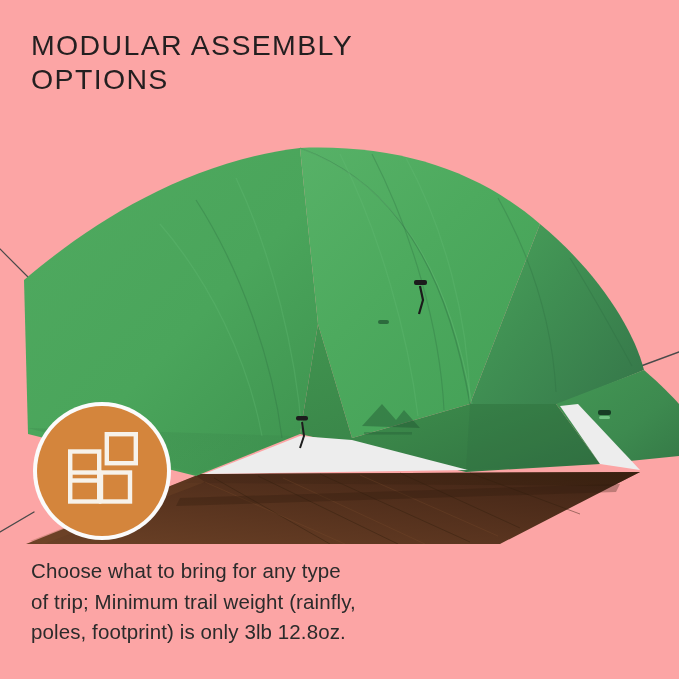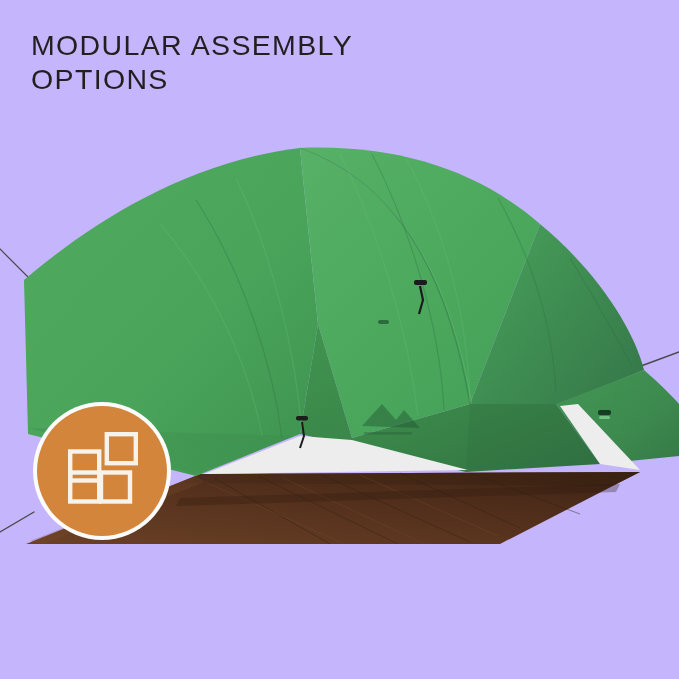--- a/index.html
+++ b/index.html
@@ -10,21 +10,21 @@
     width: 679px;
     height: 679px;
     font-family: "Liberation Sans", sans-serif;
     background: #ededed;
     overflow: hidden;
   }
   #page {
     position: relative;
     width: 679px;
     height: 679px;
-    background: #c4b5fd;
+    background: #fca5a5;
   }
 
   
   .heading {
     position: absolute;
     left: 31px;
     top: 28px;
     width: 520px;
     font-size: 28.5px;
     line-height: 34px;
@@ -234,14 +234,17 @@
     <svg width="70" height="72" viewBox="0 0 70 72">
       <g fill="none" stroke="#f7f2ea" stroke-width="4.4">
         <rect x="2.2" y="19.5" width="29" height="29"></rect>
         <rect x="38.8" y="2.2" width="29" height="29"></rect>
         <rect x="2.2" y="40.5" width="29" height="29"></rect>
         <rect x="33.0" y="40.5" width="29" height="29"></rect>
       </g>
     </svg>
   </div>
 
+  <div class="body-copy">Choose what to bring for any type
+of trip; Minimum trail weight (rainfly,
+poles, footprint) is only 3lb 12.8oz.</div>
 
 </div>
 
 </body></html>

